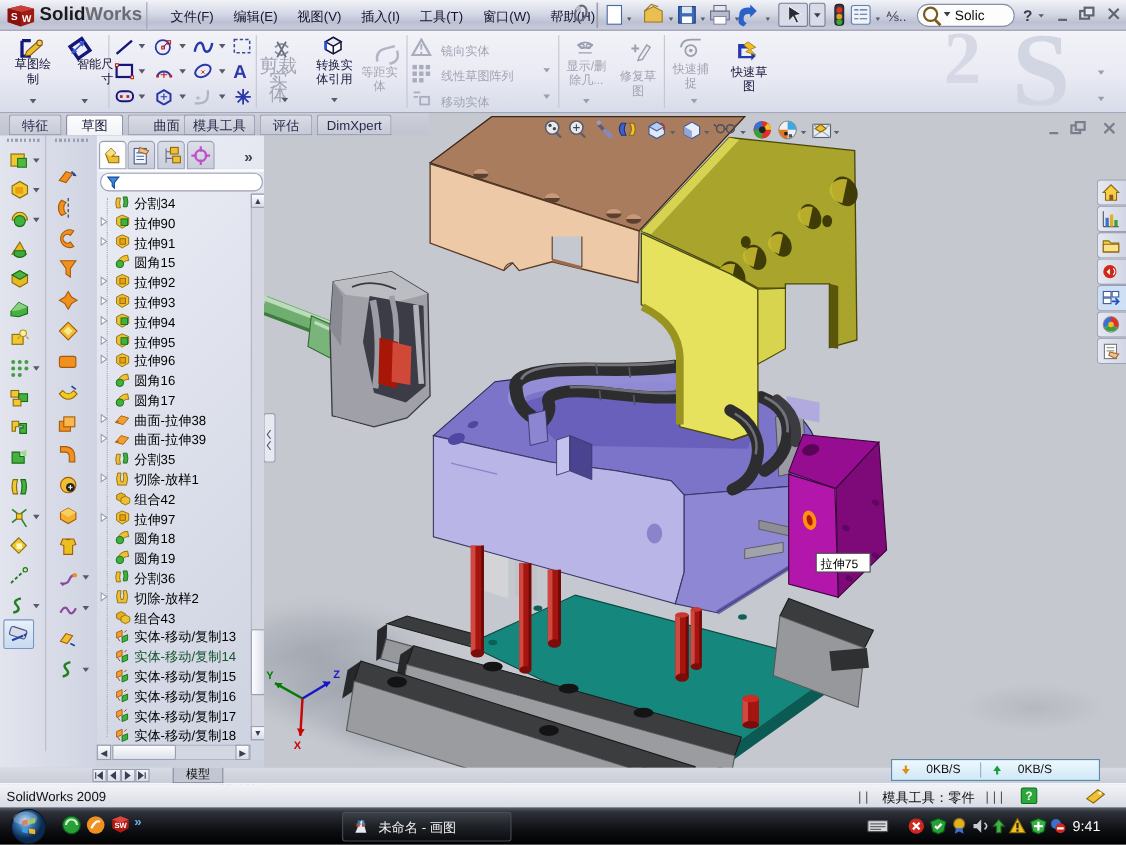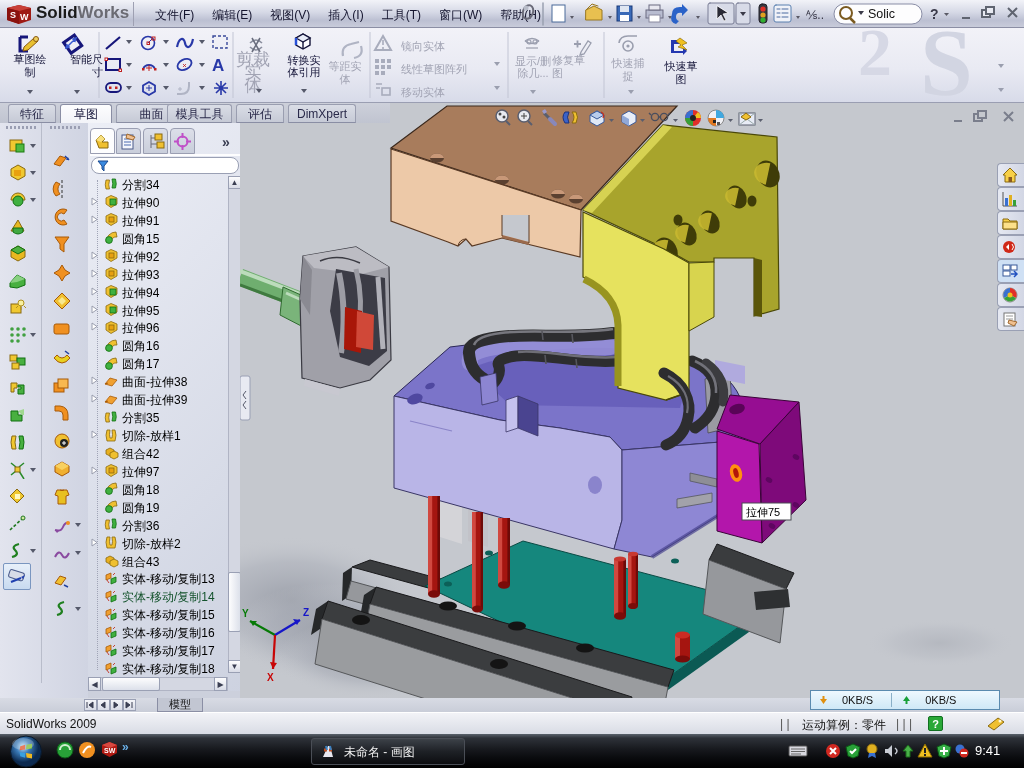--- a/index.html
+++ b/index.html
@@ -217,21 +217,21 @@
       <div class="abs" style="left:199px;top:58px;width:0;height:0;border:3px solid transparent;border-top:4px solid #55596a"></div>
  <div class="abs" style="left:2px;top:25px;width:56px;text-align:center;font-size:11px;color:#16163a;line-height:13px">草图绘<br>制</div>
  <div class="abs" style="left:47px;top:25px;width:56px;text-align:right;font-size:11px;color:#16163a;line-height:13px">智能尺<br>寸</div>
  <div class="abs" style="left:228px;top:25px;width:50px;text-align:center;font-size:17px;color:#a2a4b4;line-height:13px">剪裁实<br>体</div>
  <div class="abs" style="left:281px;top:26px;width:46px;text-align:center;font-size:11px;color:#16163a;line-height:12px">转换实<br>体引用</div>
  <div class="abs" style="left:320px;top:32px;width:50px;text-align:center;font-size:11px;color:#a2a4b4;line-height:13px">等距实<br>体</div>
  <div class="abs tx" style="left:401px;top:11px;font-size:11px;color:#a2a4b4">镜向实体</div>
  <div class="abs tx" style="left:401px;top:34px;font-size:11px;color:#a2a4b4">线性草图阵列</div>
  <div class="abs tx" style="left:401px;top:57px;font-size:11px;color:#a2a4b4">移动实体</div>
  <div class="abs" style="left:508px;top:27px;width:50px;text-align:center;font-size:11px;color:#a2a4b4;line-height:12px">显示/删<br>除几...</div>
- <div class="abs" style="left:552px;top:26px;width:56px;font-size:11px;color:#a2a4b4;line-height:13px">修复草<br>图</div>
+ <div class="abs" style="left:552px;top:36px;width:56px;text-align:center;font-size:11px;color:#a2a4b4;line-height:13px">修复草<br>图</div>
  <div class="abs" style="left:600px;top:29px;width:56px;text-align:center;font-size:11px;color:#a2a4b4;line-height:13px">快速捕<br>捉</div>
  <div class="abs" style="left:653px;top:32px;width:56px;text-align:center;font-size:11px;color:#16163a;line-height:13px">快速草<br>图</div>
  <div class="abs" style="left:27px;top:62px;width:0;height:0;border:3px solid transparent;border-top:4px solid #55596a"></div>
       <div class="abs" style="left:74px;top:62px;width:0;height:0;border:3px solid transparent;border-top:4px solid #55596a"></div>
       <div class="abs" style="left:256px;top:61px;width:0;height:0;border:3px solid transparent;border-top:4px solid #55596a"></div>
       <div class="abs" style="left:301px;top:61px;width:0;height:0;border:3px solid transparent;border-top:4px solid #55596a"></div>
       <div class="abs" style="left:494px;top:34px;width:0;height:0;border:3px solid transparent;border-top:4px solid #9a9eae"></div>
       <div class="abs" style="left:494px;top:58px;width:0;height:0;border:3px solid transparent;border-top:4px solid #9a9eae"></div>
       <div class="abs" style="left:530px;top:62px;width:0;height:0;border:3px solid transparent;border-top:4px solid #9a9eae"></div>
       <div class="abs" style="left:628px;top:62px;width:0;height:0;border:3px solid transparent;border-top:4px solid #9a9eae"></div>
@@ -936,21 +936,21 @@
       <svg class="abs" style="left:123px;top:1px" width="12" height="12" fill="#3a3e52" stroke="#3a3e52">
         <path d="M9 3 l0 6 M3 3 l4 3 -4 3z"></path>
       </svg>
  <div class="abs tx" style="left:157px;top:0;width:46px;height:14px;background:#c2c6d2;border:1px solid #8a8ea4;border-top:none;font-size:11px;text-align:center;line-height:13px;color:#111;font-weight:normal">模型</div>
  <div class="abs tx" style="left:200px;top:15px;width:48px;height:14px;background:linear-gradient(#e8eaf1,#d4d8e2);border:1px solid #9aa0b4;border-top:none;font-size:11px;text-align:left;line-height:13px;color:#222">运动算例 1</div>
 </div>
 
 <div class="abs" style="left:0;top:712px;width:1024px;height:22px;background:linear-gradient(#f2f3f7,#d9dce5);border-top:1px solid #fff">
  <div class="abs tx" style="left:6px;top:4px;font-size:12px;color:#111">SolidWorks 2009</div>
  <div class="abs tx" style="left:780px;top:4px;font-size:12px;color:#555">| |</div>
- <div class="abs tx" style="left:802px;top:4px;font-size:12px;color:#111">运动算例：零件</div>
+ <div class="abs tx" style="left:802px;top:4px;font-size:12px;color:#111">模具工具：零件</div>
  <div class="abs tx" style="left:896px;top:4px;font-size:12px;color:#555">| | |</div>
  <div class="abs" style="left:928px;top:3px;width:15px;height:15px;background:#2aa838;border:1px solid #117020;border-radius:2px;color:#fff;font-size:11px;font-weight:bold;text-align:center;line-height:14px">?</div>
  <svg class="abs" style="left:986px;top:3px" width="20" height="16" viewBox="0 0 20 16">
         <path d="M2 10 L12 2 L18 6 L8 14 Z" fill="#f0c030" stroke="#8a6a10"></path>
         <circle cx="14" cy="5" r="1.5" fill="#fff8d0"></circle>
       </svg>
 </div>
 
 <div class="abs" style="left:0;top:734px;width:1024px;height:34px;background:linear-gradient(#5a626c,#2e3239 12%,#17191e 45%,#0a0b0e 70%,#000)">
  <svg class="abs" style="left:6px;top:1px" width="40" height="33" viewBox="0 0 40 33">

